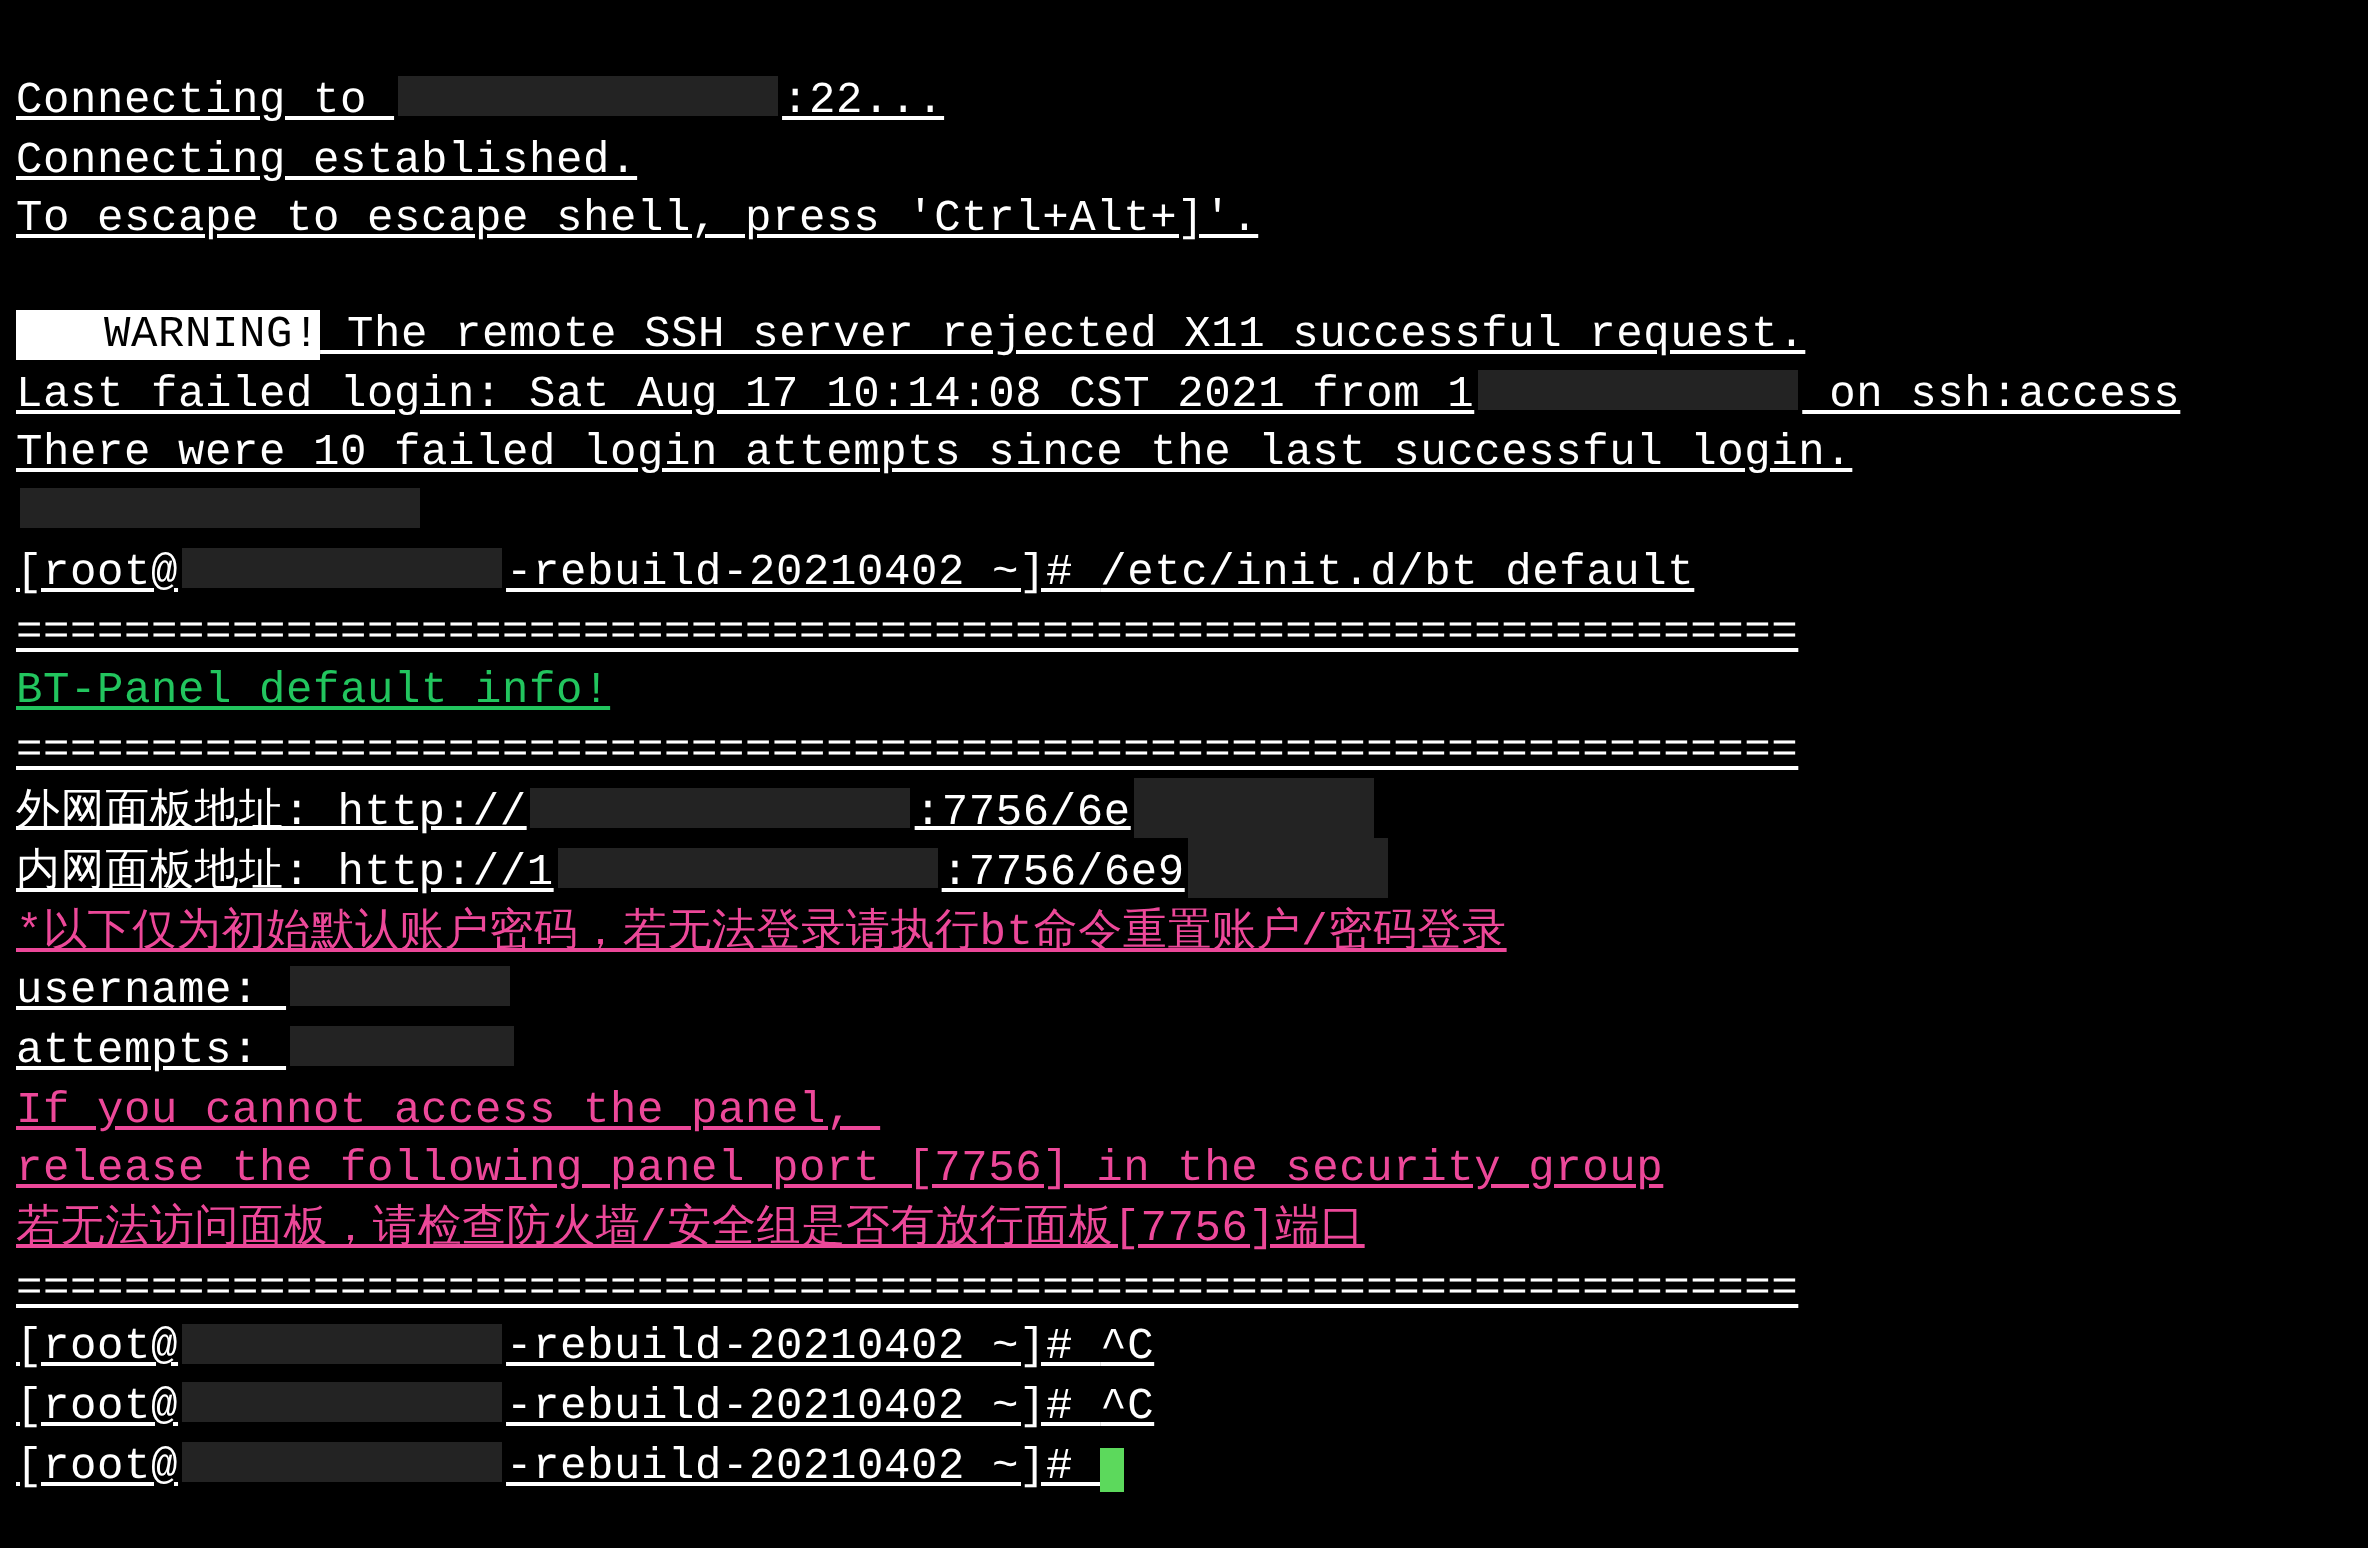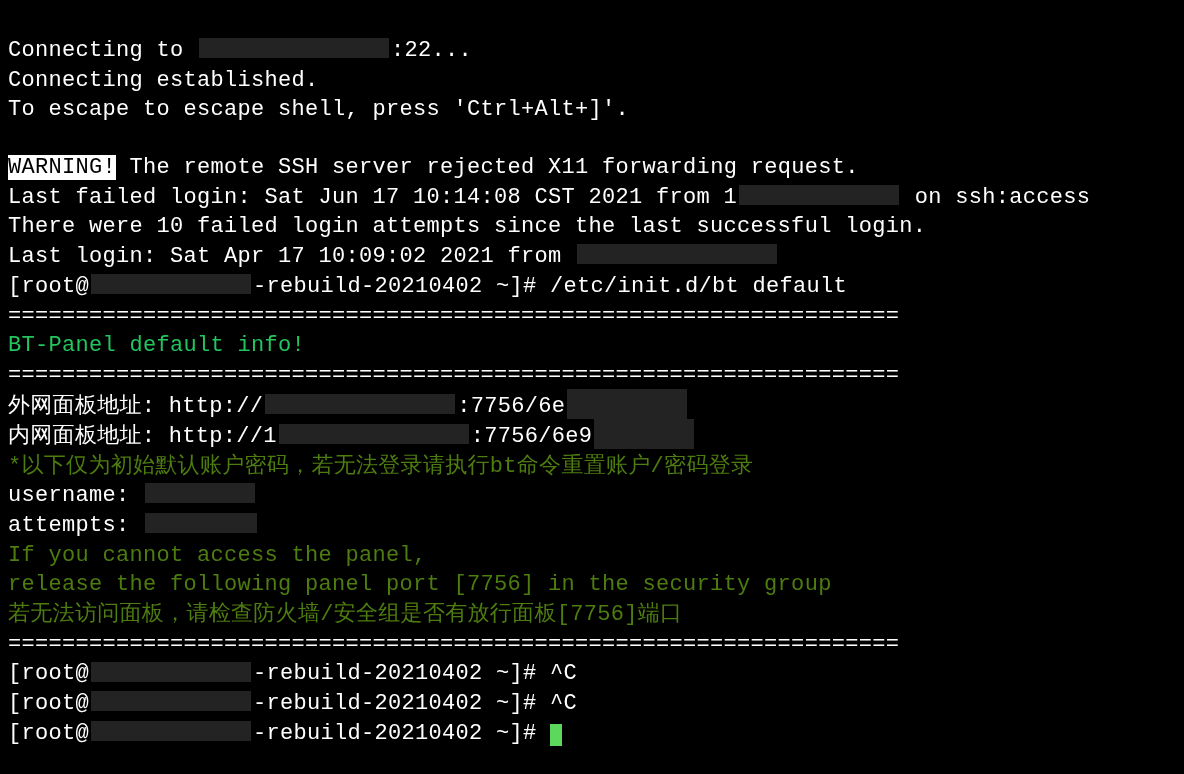--- a/index.html
+++ b/index.html
@@ -8,28 +8,29 @@
       color: #fff;
       font-family: "Courier New", Consolas, monospace;
       font-size: 22px;
       line-height: 1.35;
       padding: 8px 0 0 8px;
       width: 1184px;
       height: 774px;
       overflow: hidden;
       letter-spacing: 0.3px;
     }
-    .line { white-space: pre; }
+    .line { white-space: pre; text-decoration: underline; }
     .warn-badge {
       background: #fff;
       color: #000;
       font-weight: normal;
+      padding-left: 44px;
     }
     .green { color: #22c55e; }
-    .yellow { color: #4d7c0f; }
+    .yellow { color: #ec4899; }
     .redacted {
       display: inline-block;
       background: #232323;
       vertical-align: middle;
       height: 20px;
       margin: 0 2px;
       position: relative;
       top: -2px;
     }
     .rw-ip1 { width: 190px; }
@@ -55,27 +56,27 @@
 <div class="blank"></div>
 
 <div class="line"><span>Connecting to </span><span class="redacted rw-ip1"></span><span>:22...</span></div>
 
 <div class="line">Connecting established.</div>
 
 <div class="line">To escape to escape shell, press 'Ctrl+Alt+]'.</div>
 
 <div class="blank"></div>
 
-<div class="line"><span class="warn-badge">WARNING!</span><span> The remote SSH server rejected X11 forwarding request.</span></div>
+<div class="line"><span class="warn-badge">WARNING!</span><span> The remote SSH server rejected X11 successful request.</span></div>
 
-<div class="line"><span>Last failed login: Sat Jun 17 10:14:08 CST 2021 from 1</span><span class="redacted rw-ip2"></span><span> on ssh:access</span></div>
+<div class="line"><span>Last failed login: Sat Aug 17 10:14:08 CST 2021 from 1</span><span class="redacted rw-ip2"></span><span> on ssh:access</span></div>
 
 <div class="line">There were 10 failed login attempts since the last successful login.</div>
 
-<div class="line"><span>Last login: Sat Apr 17 10:09:02 2021 from </span><span class="redacted rw-ip3"></span></div>
+<div class="line"><span class="redacted rw-ip3"></span></div>
 
 <div class="line"><span>[root@</span><span class="redacted rw-host"></span><span>-rebuild-20210402 ~]# </span><span>/etc/init.d/bt default</span></div>
 
 <div class="line">==================================================================</div>
 
 <div class="line green">BT-Panel default info!</div>
 
 <div class="line">==================================================================</div>
 
 <div class="line"><span>外网面板地址: http://</span><span class="redacted rw-url"></span><span>:7756/6e</span><span class="redacted" style="width:120px;height:30px;top:-2px"></span></div>

